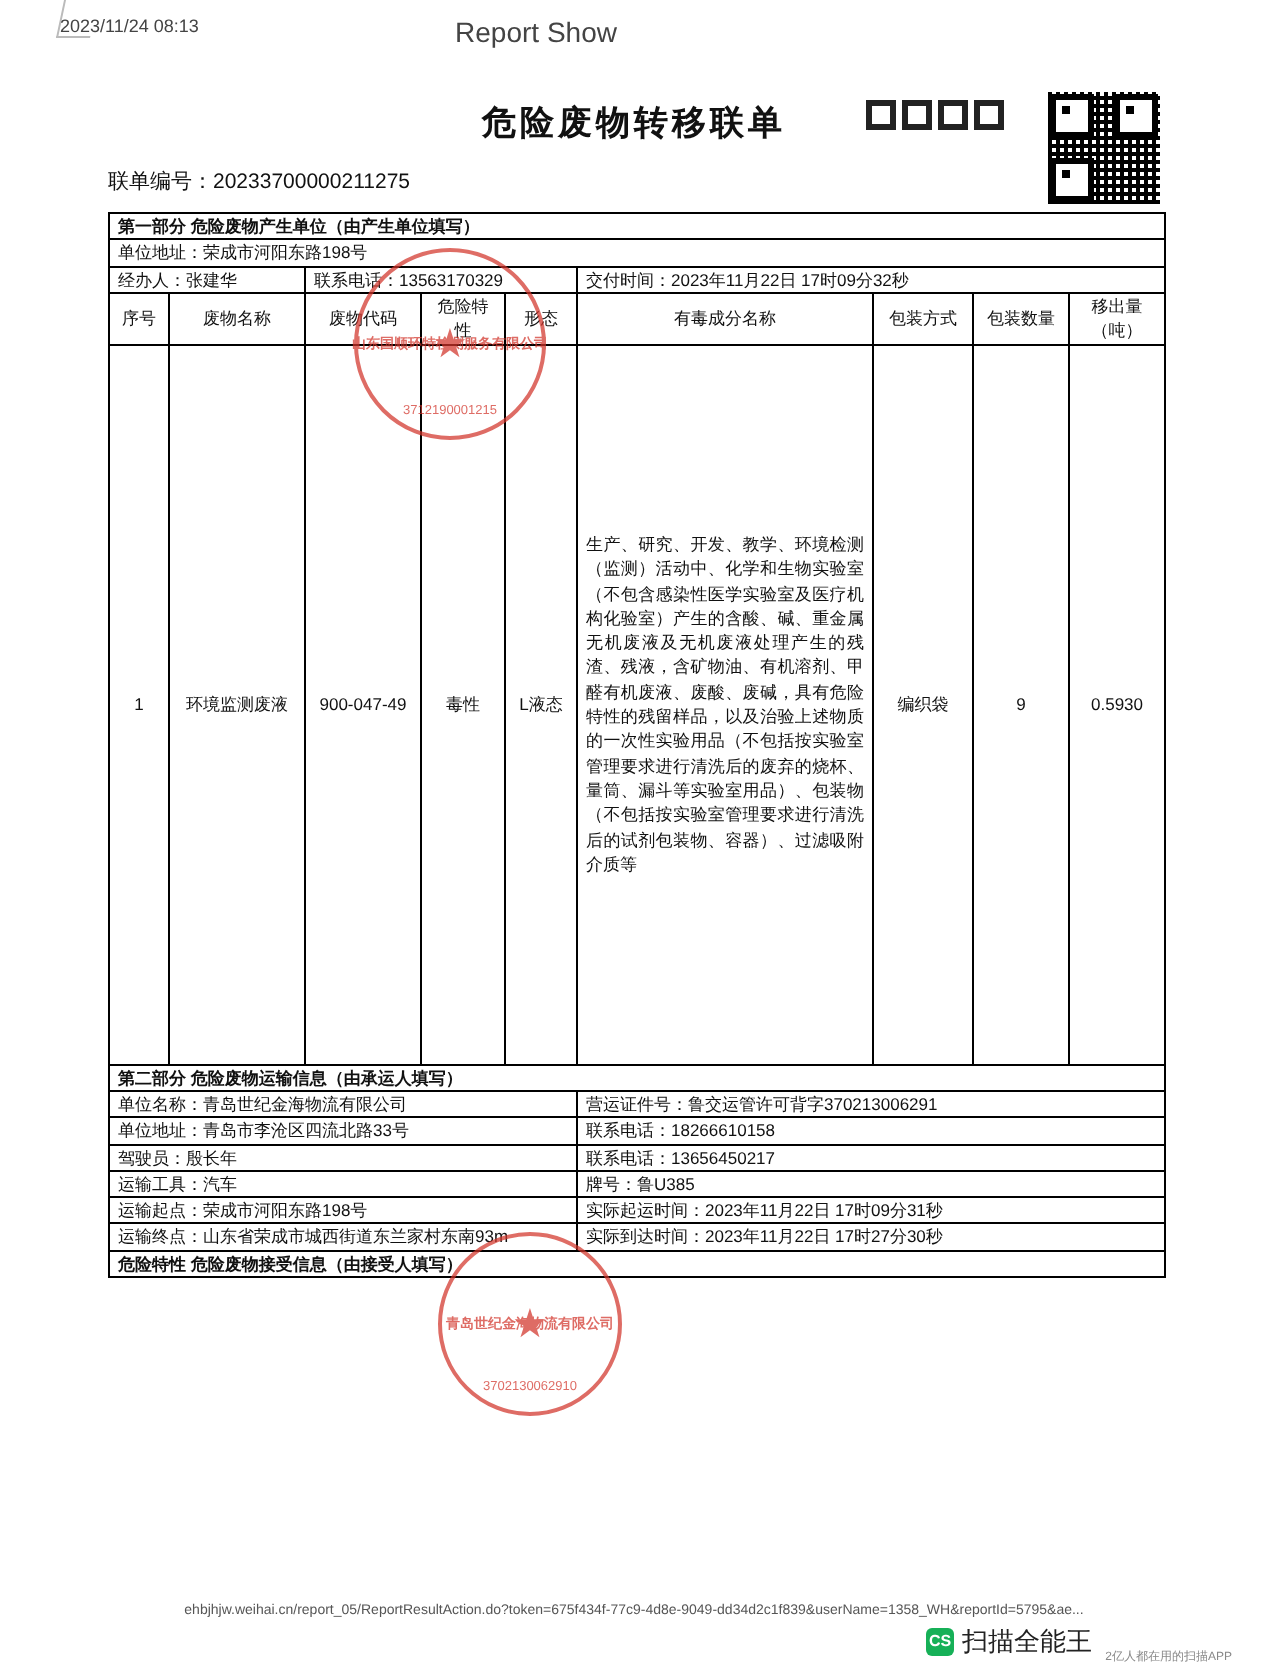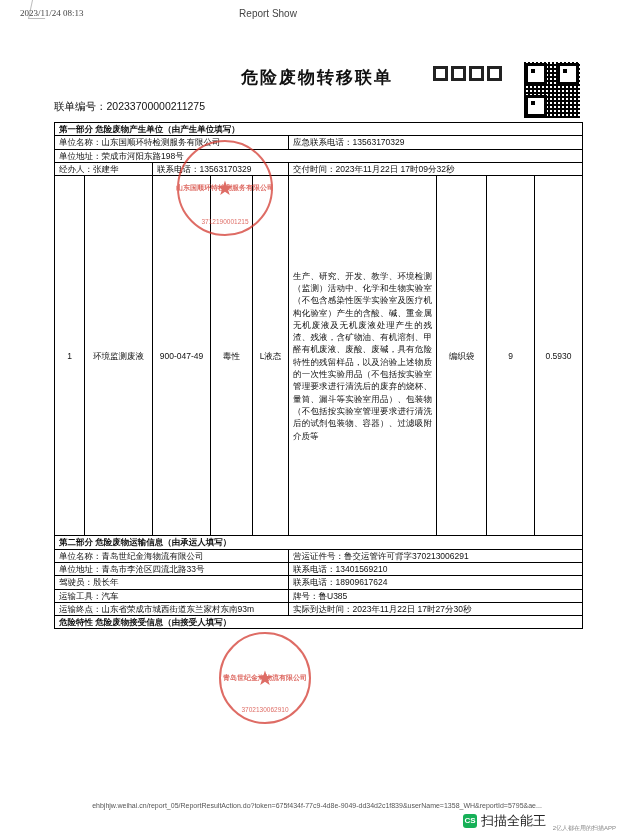--- a/index.html
+++ b/index.html
@@ -12,35 +12,35 @@
   .page{
     position:absolute;left:0;top:0;width:634px;height:832px;
     background:#fff;
   }
   
   .statusbar{
     position:absolute;left:0;top:0;width:634px;height:28px;
     background:#fff;
   }
   .statusbar .time{
-    position:absolute;left:20px;top:8px;font-size:9px;color:#444;font-family:Liberation Serif, serif;
+    position:absolute;left:30px;top:8px;font-size:9px;color:#444;
   }
   .statusbar .title{
     position:absolute;left:0;top:8px;width:536px;text-align:center;
-    font-size:10px;color:#444;
+    font-size:14px;color:#444;
   }
   .corner-fold{
     position:absolute;left:30px;top:0;width:16px;height:18px;
     border-left:1px solid #bbb;border-bottom:1px solid #bbb;
     transform:skewX(-12deg);
     background:#fff;
   }
   
   .sheet{
-    position:absolute;left:14px;top:44px;width:606px;height:770px;
+    position:absolute;left:14px;top:28px;width:606px;height:770px;
     background:#fff;
   }
   .doc-title{
     position:absolute;left:0;top:22px;width:606px;text-align:center;
     font-size:17px;font-weight:bold;letter-spacing:2px;color:#111;
     font-family:"DejaVu Sans","Liberation Sans",sans-serif;
   }
   
   .mini-codes{
     position:absolute;right:118px;top:22px;display:flex;gap:3px;align-items:flex-start;
@@ -185,47 +185,50 @@
         <col style="width:50px">
           <col style="width:48px">
           <col style="width:48px">
       </colgroup>
 
       <tbody>
           <tr>
         <td class="sec" colspan="9">第一部分  危险废物产生单位（由产生单位填写）</td>
       </tr>
 
-      <tr>
-        <td class="lbl" colspan="5">
-          <span>单位名称：</span><span>山东国顺环特检测服务有限公司</span>
-        </td>
-        <td class="lbl" colspan="4">
-          <span>应急联系电话：</span><span>13563170329</span>
-        </td>
-      </tr>
 
       <tr>
         <td class="lbl" colspan="9">
           <span>单位地址：</span><span>荣成市河阳东路198号</span>
         </td>
       </tr>
 
       <tr>
         <td class="lbl" colspan="2">
           <span>经办人：</span><span>张建华</span>
         </td>
         <td class="lbl" colspan="3">
           <span>联系电话：</span><span>13563170329</span>
         </td>
         <td class="lbl" colspan="4">
           <span>交付时间：</span><span>2023年11月22日  17时09分32秒</span>
         </td>
       </tr>
 
+      <tr>
+        <td class="colhead">序号</td>
+        <td class="colhead">废物名称</td>
+        <td class="colhead">废物代码</td>
+        <td class="colhead">危险特性</td>
+        <td class="colhead">形态</td>
+        <td class="colhead">有毒成分名称</td>
+        <td class="colhead">包装方式</td>
+        <td class="colhead">包装数量</td>
+        <td class="colhead">移出量（吨）</td>
+      </tr>
 
       <tr class="tall">
         <td class="ctr">1</td>
         <td class="ctr">环境监测废液</td>
         <td class="ctr">900-047-49</td>
         <td class="ctr">毒性</td>
         <td class="ctr">L液态</td>
         <td class="ingr">生产、研究、开发、教学、环境检测（监测）活动中、化学和生物实验室（不包含感染性医学实验室及医疗机构化验室）产生的含酸、碱、重金属无机废液及无机废液处理产生的残渣、残液，含矿物油、有机溶剂、甲醛有机废液、废酸、废碱，具有危险特性的残留样品，以及治验上述物质的一次性实验用品（不包括按实验室管理要求进行清洗后的废弃的烧杯、量筒、漏斗等实验室用品）、包装物（不包括按实验室管理要求进行清洗后的试剂包装物、容器）、过滤吸附介质等</td>
         <td class="ctr">编织袋</td>
         <td class="ctr">9</td>
@@ -243,42 +246,50 @@
         <td class="lbl" colspan="4">
           <span>营运证件号：</span><span>鲁交运管许可背字370213006291</span>
         </td>
       </tr>
 
       <tr>
         <td class="lbl" colspan="5">
           <span>单位地址：</span><span>青岛市李沧区四流北路33号</span>
         </td>
         <td class="lbl" colspan="4">
-          <span>联系电话：</span><span>13401569210</span>
+          <span>联系电话：</span><span>18266610158</span>
         </td>
       </tr>
 
       <tr>
         <td class="lbl" colspan="5">
           <span>驾驶员：</span><span>殷长年</span>
         </td>
         <td class="lbl" colspan="4">
-          <span>联系电话：</span><span>18909617624</span>
+          <span>联系电话：</span><span>13656450217</span>
         </td>
       </tr>
 
       <tr>
         <td class="lbl" colspan="5">
           <span>运输工具：</span><span>汽车</span>
         </td>
         <td class="lbl" colspan="4">
           <span>牌号：</span><span>鲁U385</span>
         </td>
       </tr>
 
+      <tr>
+        <td class="lbl" colspan="5">
+          <span>运输起点：</span><span>荣成市河阳东路198号</span>
+        </td>
+        <td class="lbl" colspan="4">
+          <span>实际起运时间：</span><span>2023年11月22日  17时09分31秒</span>
+        </td>
+      </tr>
 
 
       <tr>
         <td class="lbl" colspan="5">
           <span>运输终点：</span><span>山东省荣成市城西街道东兰家村东南93m</span>
         </td>
         <td class="lbl" colspan="4">
           <span>实际到达时间：</span><span>2023年11月22日  17时27分30秒</span>
         </td>
       </tr>

